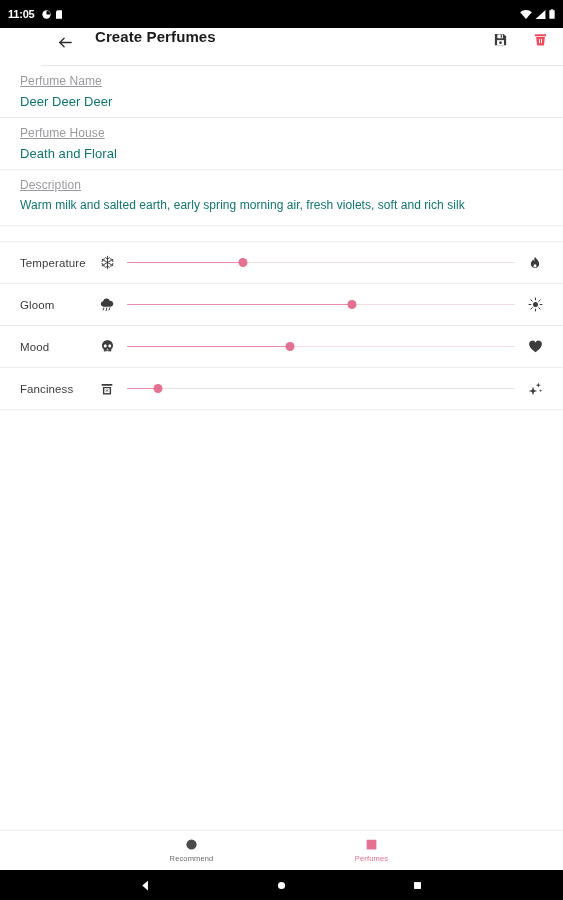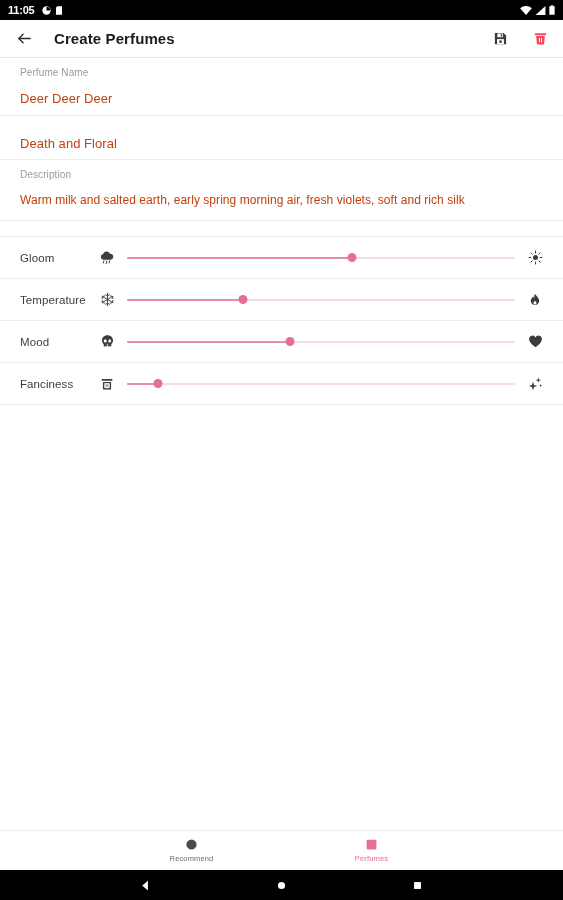--- a/index.html
+++ b/index.html
@@ -16,21 +16,21 @@
     position: relative;
     width: 563px;
     height: 900px;
     background: #ffffff;
     display: flex;
     flex-direction: column;
   }
 
   
   .statusbar {
-    height: 20px;
+    height: 28px;
     background: #000000;
     color: #ffffff;
     display: flex;
     align-items: center;
     padding: 0 8px;
     flex: 0 0 auto;
   }
   .status-time {
     font-size: 11px;
     font-weight: bold;
@@ -48,25 +48,26 @@
     display: flex;
     align-items: center;
     gap: 3px;
   }
   .sb-ico { display: block; }
 
   
   .toolbar {
     height: 38px;
     display: flex;
-    align-items: center;
+    align-items: flex-start;
     padding: 0 12px 0 10px;
     background: #ffffff;
     border-bottom: 1px solid #e8e8e8;
     flex: 0 0 auto;
+    margin-left: 41px;
   }
   .back-btn {
     width: 28px; height: 28px;
     display: flex; align-items: center; justify-content: center;
     cursor: pointer;
   }
   .toolbar-title {
     font-size: 15px;
     font-weight: bold;
     color: #1b1b1b;
@@ -90,29 +91,30 @@
     flex: 1 1 auto;
     background: #ffffff;
     overflow: hidden;
   }
 
   .field {
     padding: 8px 20px 7px 20px;
     border-bottom: 1px solid #ececed;
   }
   .field-label {
-    font-size: 10px;
+    font-size: 12px;
     color: #9a9a9e;
     letter-spacing: 0.1px;
     line-height: 1.3;
+    text-decoration: underline;
   }
   .field-value {
     font-size: 13px;
-    color: #c2410c;
-    margin-top: 11px;
+    color: #0f766e;
+    margin-top: 3px;
     line-height: 1.35;
     letter-spacing: 0.05px;
   }
   .field.description .field-value { font-size: 12px; }
   .field.description { padding-bottom: 12px; }
 
   .spacer-row { height: 16px; border-bottom: 1px solid #ececed; }
 
   
   .slider-row {
@@ -271,61 +273,30 @@
   </div>
 
   <div class="content">
 
     <div class="field">
       <div class="field-label">Perfume Name</div>
       <div class="field-value" placeholder="Perfume Name">Deer Deer Deer</div>
     </div>
 
     <div class="field">
+      <div class="field-label">Perfume House</div>
       <div class="field-value" placeholder="Perfume House">Death and Floral</div>
     </div>
 
     <div class="field description">
       <div class="field-label">Description</div>
       <div class="field-value" placeholder="Description">Warm milk and salted earth, early spring morning air, fresh violets, soft and rich silk</div>
     </div>
 
     <div class="spacer-row"></div>
-
-    <div class="slider-row">
-      <div class="slider-name">Gloom</div>
-      <div class="slider-icon-left">
-        <svg width="16" height="16" viewBox="0 0 24 24" fill="#3c3c3e">
-          <path d="M6.4 14.5 a4.1 4.1 0 0 1 -0.4 -8.1 a5.4 5.4 0 0 1 10.3 -0.8 a4.4 4.4 0 0 1 1.1 8.9 z"></path>
-          <g stroke="#3c3c3e" stroke-width="1.5" stroke-linecap="round">
-            <line x1="7.4" y1="16.3" x2="6.2" y2="19.6"></line>
-            <line x1="11.8" y1="16.3" x2="10.6" y2="20.4"></line>
-            <line x1="16.2" y1="16.3" x2="15" y2="19.6"></line>
-          </g>
-        </svg>
-      </div>
-      <div class="slider-track-wrap">
-        <div class="track-bg"></div>
-        <div class="track-fill" style="width:58%"></div>
-        <div class="thumb" style="left:58%"></div>
-      </div>
-      <div class="slider-icon-right">
-        <svg width="15" height="15" viewBox="0 0 24 24" fill="none" stroke="#3c3c3e" stroke-width="1.6" stroke-linecap="round">
-          <circle cx="12" cy="12" r="4" fill="#3c3c3e" stroke="none"></circle>
-          <line x1="12" y1="1.6" x2="12" y2="4.6"></line>
-          <line x1="12" y1="19.4" x2="12" y2="22.4"></line>
-          <line x1="1.6" y1="12" x2="4.6" y2="12"></line>
-          <line x1="19.4" y1="12" x2="22.4" y2="12"></line>
-          <line x1="4.6" y1="4.6" x2="6.7" y2="6.7"></line>
-          <line x1="17.3" y1="17.3" x2="19.4" y2="19.4"></line>
-          <line x1="4.6" y1="19.4" x2="6.7" y2="17.3"></line>
-          <line x1="17.3" y1="6.7" x2="19.4" y2="4.6"></line>
-        </svg>
-      </div>
-    </div>
 
     <div class="slider-row">
       <div class="slider-name">Temperature</div>
       <div class="slider-icon-left">
         <svg width="15" height="15" viewBox="0 0 24 24" fill="none" stroke="#3c3c3e" stroke-width="1.5" stroke-linecap="round">
           <line x1="12" y1="2" x2="12" y2="22"></line>
           <line x1="3.3" y1="7" x2="20.7" y2="17"></line>
           <line x1="3.3" y1="17" x2="20.7" y2="7"></line>
           <polyline points="9,4.2 12,6.4 15,4.2" fill="none"></polyline>
           <polyline points="9,19.8 12,17.6 15,19.8" fill="none"></polyline>
@@ -342,20 +313,52 @@
       </div>
       <div class="slider-icon-right">
         <svg width="14" height="14" viewBox="0 0 24 24" fill="#3c3c3e">
           <path d="M12 1.5 c 3.2 4.4 7.2 6.6 7.2 12 a7.2 7.2 0 0 1 -14.4 0 c0-3.4 2.4-5.2 4-8 c0.5 1.8 1.4 2.9 2.6 3.4 C10.2 6.3 10.6 3.6 12 1.5 z"></path>
           <path d="M12 13.2 c1.6 1.8 2.6 2.7 2.6 4.3 a2.7 2.7 0 0 1 -5.3 0 c0-1.4 1.3-2.6 2.7-4.3z" fill="#ffffff"></path>
         </svg>
       </div>
     </div>
 
     <div class="slider-row">
+      <div class="slider-name">Gloom</div>
+      <div class="slider-icon-left">
+        <svg width="16" height="16" viewBox="0 0 24 24" fill="#3c3c3e">
+          <path d="M6.4 14.5 a4.1 4.1 0 0 1 -0.4 -8.1 a5.4 5.4 0 0 1 10.3 -0.8 a4.4 4.4 0 0 1 1.1 8.9 z"></path>
+          <g stroke="#3c3c3e" stroke-width="1.5" stroke-linecap="round">
+            <line x1="7.4" y1="16.3" x2="6.2" y2="19.6"></line>
+            <line x1="11.8" y1="16.3" x2="10.6" y2="20.4"></line>
+            <line x1="16.2" y1="16.3" x2="15" y2="19.6"></line>
+          </g>
+        </svg>
+      </div>
+      <div class="slider-track-wrap">
+        <div class="track-bg"></div>
+        <div class="track-fill" style="width:58%"></div>
+        <div class="thumb" style="left:58%"></div>
+      </div>
+      <div class="slider-icon-right">
+        <svg width="15" height="15" viewBox="0 0 24 24" fill="none" stroke="#3c3c3e" stroke-width="1.6" stroke-linecap="round">
+          <circle cx="12" cy="12" r="4" fill="#3c3c3e" stroke="none"></circle>
+          <line x1="12" y1="1.6" x2="12" y2="4.6"></line>
+          <line x1="12" y1="19.4" x2="12" y2="22.4"></line>
+          <line x1="1.6" y1="12" x2="4.6" y2="12"></line>
+          <line x1="19.4" y1="12" x2="22.4" y2="12"></line>
+          <line x1="4.6" y1="4.6" x2="6.7" y2="6.7"></line>
+          <line x1="17.3" y1="17.3" x2="19.4" y2="19.4"></line>
+          <line x1="4.6" y1="19.4" x2="6.7" y2="17.3"></line>
+          <line x1="17.3" y1="6.7" x2="19.4" y2="4.6"></line>
+        </svg>
+      </div>
+    </div>
+
+    <div class="slider-row">
       <div class="slider-name">Mood</div>
       <div class="slider-icon-left">
         <svg width="15" height="15" viewBox="0 0 24 24" fill="#3c3c3e">
           <path d="M12 2 c5.2 0 8.8 3.6 8.8 8.4 c0 2.8 -1.3 4.6 -2.8 5.8 v2.4 a1.5 1.5 0 0 1 -1.5 1.5 h-9 a1.5 1.5 0 0 1 -1.5 -1.5 v-2.4 c-1.5 -1.2 -2.8 -3 -2.8 -5.8 C3.2 5.6 6.8 2 12 2 z"></path>
           <ellipse cx="8.4" cy="11" rx="2.3" ry="2.7" fill="#ffffff"></ellipse>
           <ellipse cx="15.6" cy="11" rx="2.3" ry="2.7" fill="#ffffff"></ellipse>
           <path d="M12 14.6 l1.5 2.6 h-3 z" fill="#ffffff"></path>
           <rect x="9" y="18.6" width="1.3" height="2.4" fill="#ffffff"></rect>
           <rect x="11.4" y="18.6" width="1.3" height="2.4" fill="#ffffff"></rect>
           <rect x="13.8" y="18.6" width="1.3" height="2.4" fill="#ffffff"></rect>

